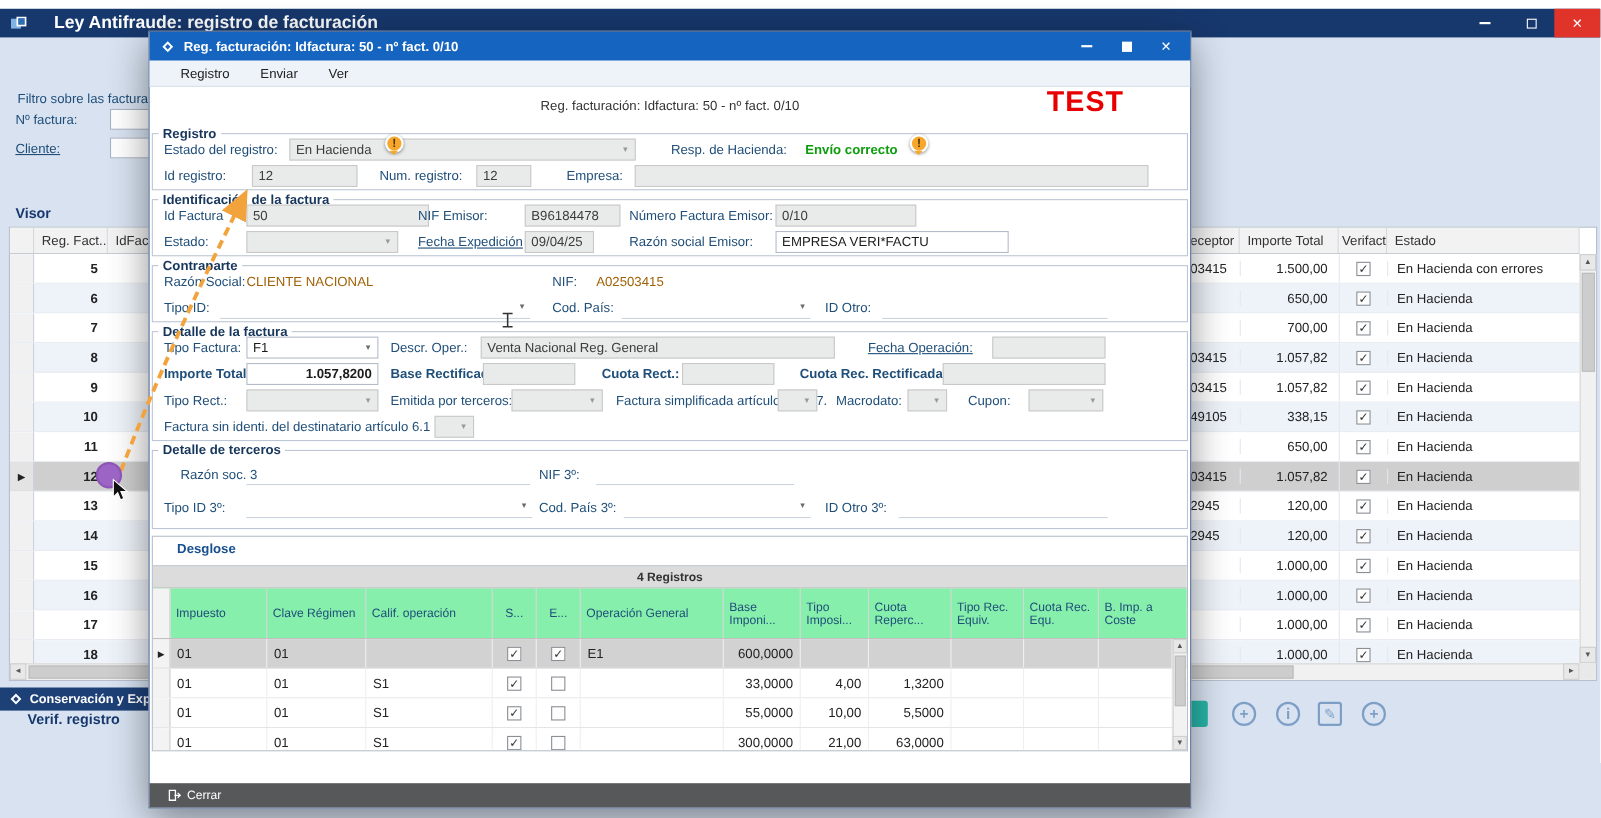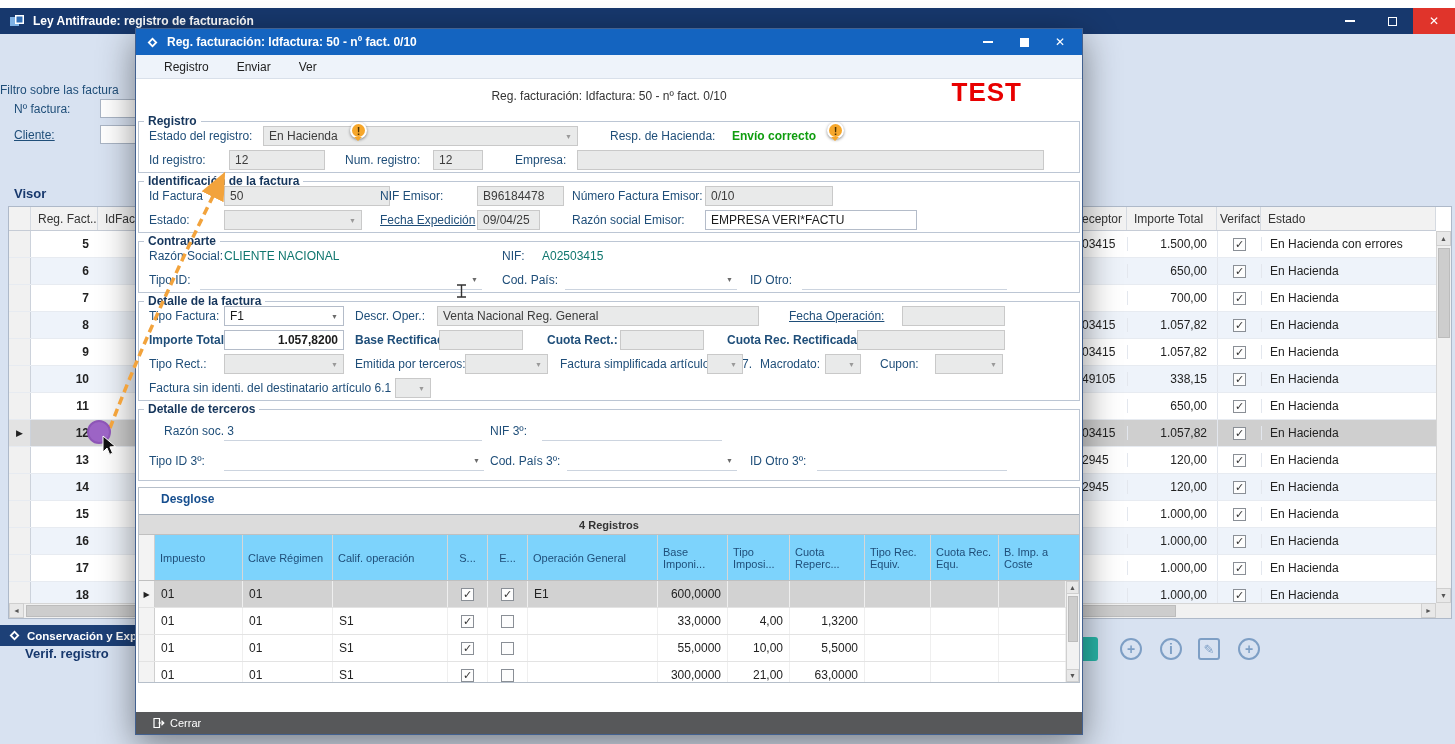--- a/index.html
+++ b/index.html
@@ -3,21 +3,21 @@
 <meta charset="utf-8">
 <style>
   * { margin:0; padding:0; box-sizing:border-box; }
   html,body { width:1455px; height:744px; overflow:hidden; font-family:"Liberation Sans",sans-serif; background:#fff; }
   #page { position:relative; width:1455px; height:744px; overflow:hidden; }
 
   
   #main-window { position:absolute; left:0; top:8px; width:1455px; height:736px; background:#d8e2f1; }
   .mw-titlebar { position:absolute; left:0; top:0; width:100%; height:26px; background:#17386d; display:flex; align-items:center; color:#fff; }
   .mw-icon { margin:0 8px 0 10px; display:flex; }
-  .mw-title { font-size:12px; font-weight:bold; }
+  .mw-title { font-size:16px; font-weight:bold;margin-left:16px; }
   .mw-controls { position:absolute; right:0; top:0; height:26px; display:flex; }
   .wbtn { width:42px; height:26px; display:flex; align-items:center; justify-content:center; color:#fff; font-size:12px; }
   .wbtn.close { background:#e0342b; }
   .glyph-min { width:10px; height:2px; background:#fff; display:block; }
   .glyph-max { width:9px; height:9px; border:1px solid #fff; display:block; }
   .glyph-max.filled { background:#fff; }
 
   .flt-label { position:absolute; font-size:12px; color:#1f4e79; white-space:nowrap; }
   .flt-link { text-decoration:underline;text-align:right; }
   .flt-input { position:absolute; height:19px; background:#fff; border:1px solid #a9b4c4; }
@@ -67,37 +67,37 @@
   .dlg-header-title { text-align:center; line-height:34px; font-size:12px; color:#333; }
   .test-badge { position:absolute; right:60px; top:48px; color:#e80000; font-size:26px; font-weight:bold; z-index:5; letter-spacing:1px; }
 
   .groups { padding:0 2px; }
   .group { position:relative; border:1px solid #bcc6d4; background:#fff; margin:8px 0 4px; }
   .group > .legend { position:absolute; top:-8px; left:5px; background:#fff; padding:0 4px; font-size:12px; font-weight:bold; color:#16365c; }
   .frow { position:absolute; left:8px; right:8px; height:22px; }
   .frow > * { position:absolute; top:1px; height:20px; display:flex; align-items:center; font-size:12px; white-space:nowrap; }
   .flbl { color:#1f4e79; }
   .flink { color:#1f4e79; text-decoration:underline; }
-  .pln { color:#0f766e; }
+  .pln { color:#a16207; }
   .grn { color:#0f9d0f; font-weight:bold; }
   .gbox { background:#e9eaea; border:1px solid #c9c9c9; color:#3c3c3c; padding:0 5px; }
   .wbox { background:#fff; border:1px solid #b4bcc9; color:#1b1b1b; padding:0 5px; }
   .flat { border-bottom:1px solid #ccd4df; color:#1b1b1b; padding:0 4px; }
   .ra { justify-content:flex-end; }
   .arr { margin-left:auto; font-size:7px; color:#6b6b6b; padding-left:4px; }
   .gbox .arr { color:#999; }
 
   .pin { position:absolute; width:17px; height:17px; background:#f6a72c; border:2px solid #fff; border-radius:50%; box-shadow:0 1px 3px rgba(0,0,0,.45); color:#4d3200; font-weight:bold; font-size:11px; display:flex; align-items:center; justify-content:center; z-index:6; }
   .pin::after { content:""; position:absolute; left:2px; bottom:-8px; border:4px solid transparent; border-top-color:#f6a72c; }
 
   .dbox { position:relative; border:1px solid #b6bfca; margin-top:6px; height:196px; overflow:hidden; }
   .desglose-label { position:absolute; left:22px; top:4px; font-size:12px; font-weight:bold; color:#174f8f; }
   .dtable { position:absolute; left:0; right:0; top:26px; bottom:0; border-top:1px solid #a8b0ba; overflow:hidden; }
   .dcount { height:20px; background:#dcdcdc; border-bottom:1px solid #c0c0c0; text-align:center; font-size:11px; font-weight:bold; color:#333; line-height:20px; }
-  .dheader { display:flex; height:46px; background:#7dd3fc; border-bottom:1px solid #c0c0c0; }
+  .dheader { display:flex; height:46px; background:#86efac; border-bottom:1px solid #c0c0c0; }
   .dh { display:flex; align-items:center; padding:2px 5px; font-size:11px; color:#1f4e79; border-right:1px solid #d7d7d7; overflow:hidden; }
   .drow { display:flex; height:27px; align-items:center; font-size:12px; color:#222; border-bottom:1px solid #e3e3e3; padding-right:13px; background:#fff; }
   .drow.sel { background:#d2d2d2; }
   .dcell { display:flex; align-items:center; padding:0 6px; align-self:stretch; border-right:1px solid #efefef; overflow:hidden; white-space:nowrap; }
   .dind { width:16px; background:#f3f3f3; border-right:1px solid #cfcfcf; display:flex; align-items:center; justify-content:center; font-size:8px; color:#222; align-self:stretch; padding:0; }
   .dc-imp{width:88px}.dc-clave{width:90px}.dc-calif{width:115px}
   .dc-s{width:40px;justify-content:center}.dc-e{width:40px;justify-content:center}
   .dc-ex{width:130px}.dc-base{width:70px;justify-content:flex-end}
   .dc-tipo{width:62px;justify-content:flex-end}.dc-cuota{width:75px;justify-content:flex-end}
   .dc-treq{width:66px;justify-content:flex-end}.dc-creq{width:68px;justify-content:flex-end}
@@ -132,21 +132,21 @@
           </div>
         <div class="wbtn">
             <span class="glyph-max"></span>
           </div>
         <div class="wbtn close">
             <span>✕</span>
           </div>
       </div>
     </div>
 
-    <div class="flt-label" style="left:0;top:75px;">Filtro sobre las factura</div>
+    <div class="flt-label" style="left:16px;top:75px;">Filtro sobre las factura</div>
     <div class="flt-label" style="left:14px;top:94px;">Nº factura:</div>
     <div class="flt-input" style="left:100px;top:91px;width:40px;"></div>
     <div class="flt-label flt-link" style="left:14px;top:120px;">Cliente:</div>
     <div class="flt-input" style="left:100px;top:117px;width:40px;"></div>
 
     <div class="visor-label">Visor</div>
 
     <div class="visor-table">
       <div class="vheader">
         <div class="vh" style="width:22px;padding-left:0;"></div>

